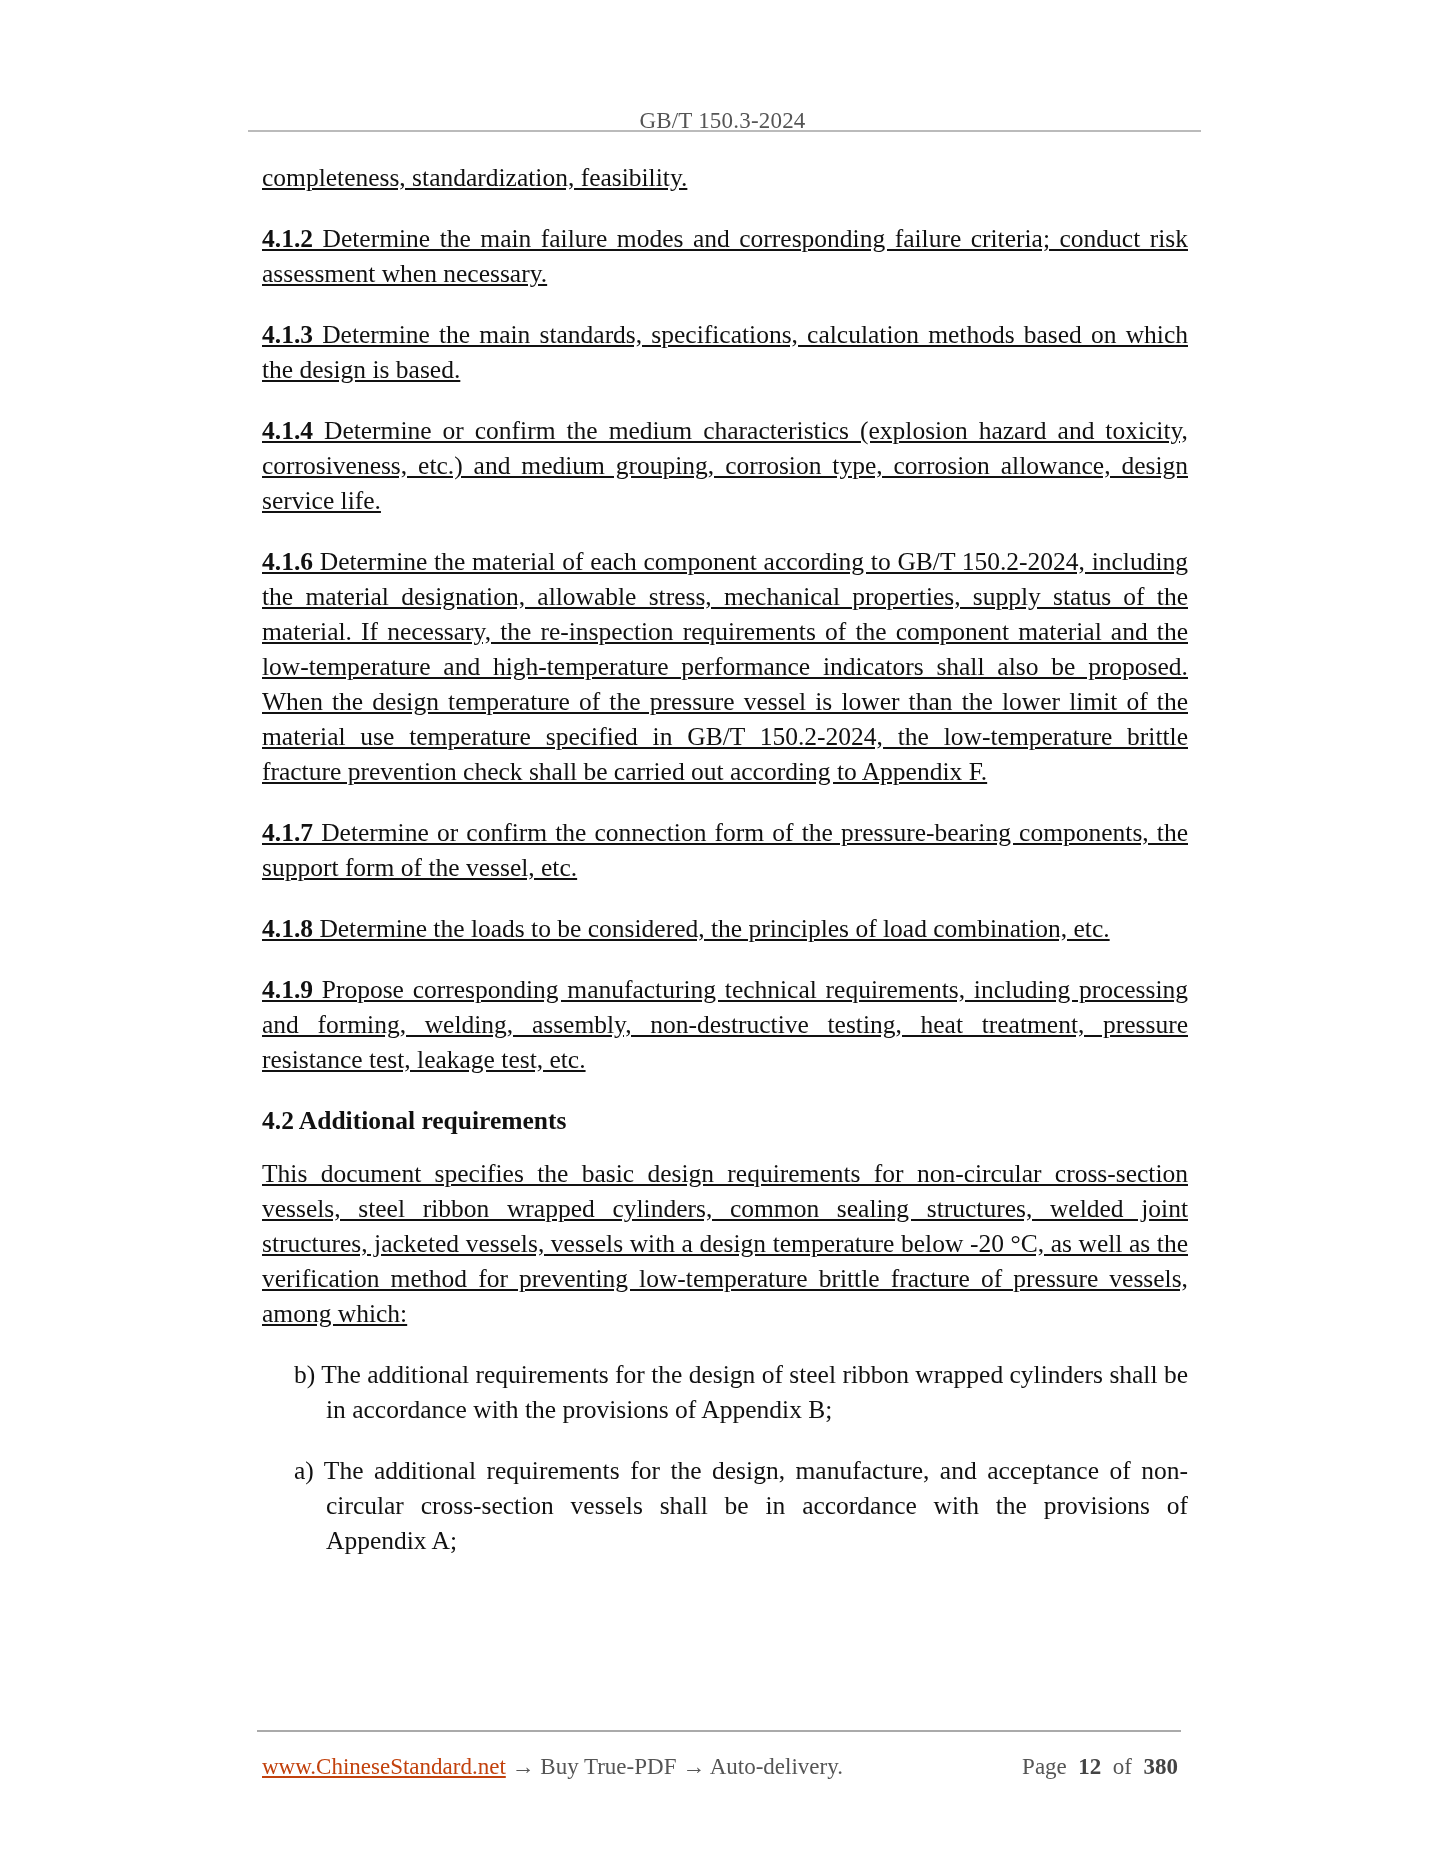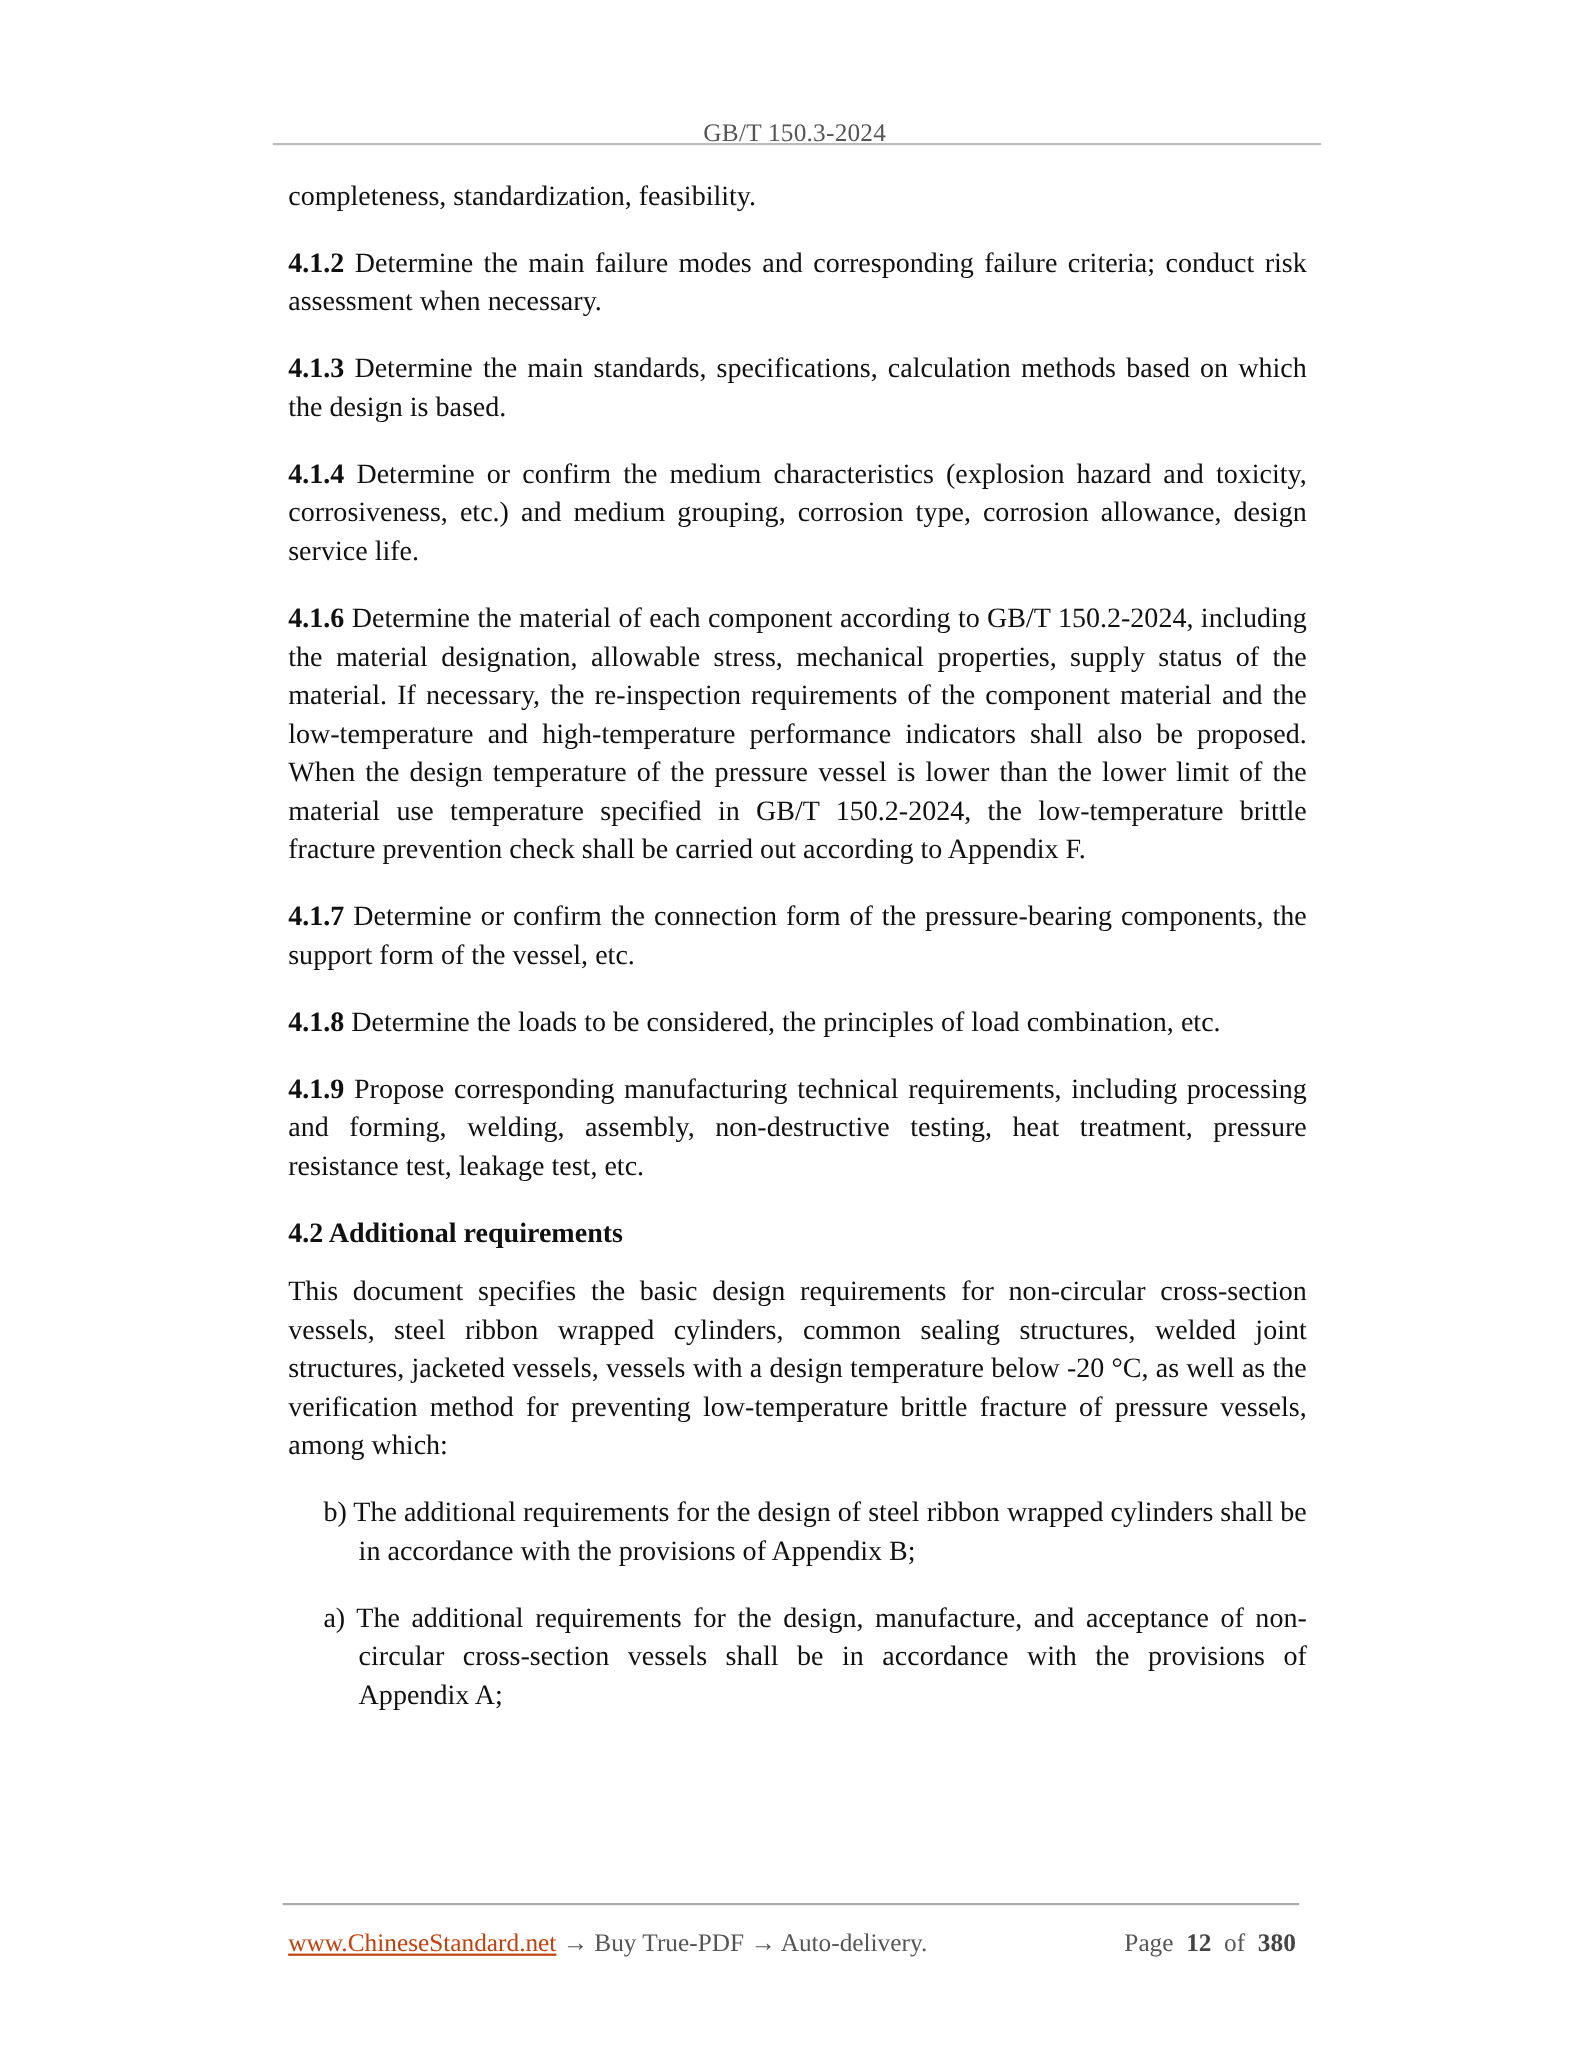--- a/index.html
+++ b/index.html
@@ -3,21 +3,21 @@
 <meta charset="utf-8">
 <style>
   html, body { margin: 0; padding: 0; background: #ffffff; }
   body { width: 1445px; height: 1870px; position: relative; overflow: hidden;
          font-family: "Liberation Serif", "DejaVu Serif", serif; color: #111; }
   .header-title { position: absolute; top: 84px; left: 0; width: 1445px; text-align: center;
                   font-size: 23px; color: #555; letter-spacing: 0.2px; margin-top: 24px; }
   .header-rule { position: absolute; top: 130px; left: 248px; width: 953px; height: 2px; background: #bbb; }
   .content { position: absolute; top: 160px; left: 262px; width: 926px; font-size: 25.5px; line-height: 35px;
              text-align: justify; }
-  .para { margin: 0 0 26px 0; }
+  .para { margin: 0 0 26px 0; text-decoration: underline; }
   .para.first { margin-bottom: 26px; }
   .clause-num { font-weight: bold; }
   .section-heading { font-weight: bold; margin: 0 0 18px 0; }
   .list-item { margin: 0 0 26px 32px; padding-left: 32px; text-indent: -32px; }
   .footer-rule { position: absolute; top: 1730px; left: 257px; width: 924px; height: 2px; background: #aaa; }
   .footer { position: absolute; top: 1754px; left: 262px; width: 920px; font-size: 23px; color: #555; }
   .footer-link { color: #c2410c; text-decoration: underline; }
   .footer-page { position: absolute; right: 4px; top: 0; }
   .footer-page b { color: #444; text-align: right; }
 </style>

